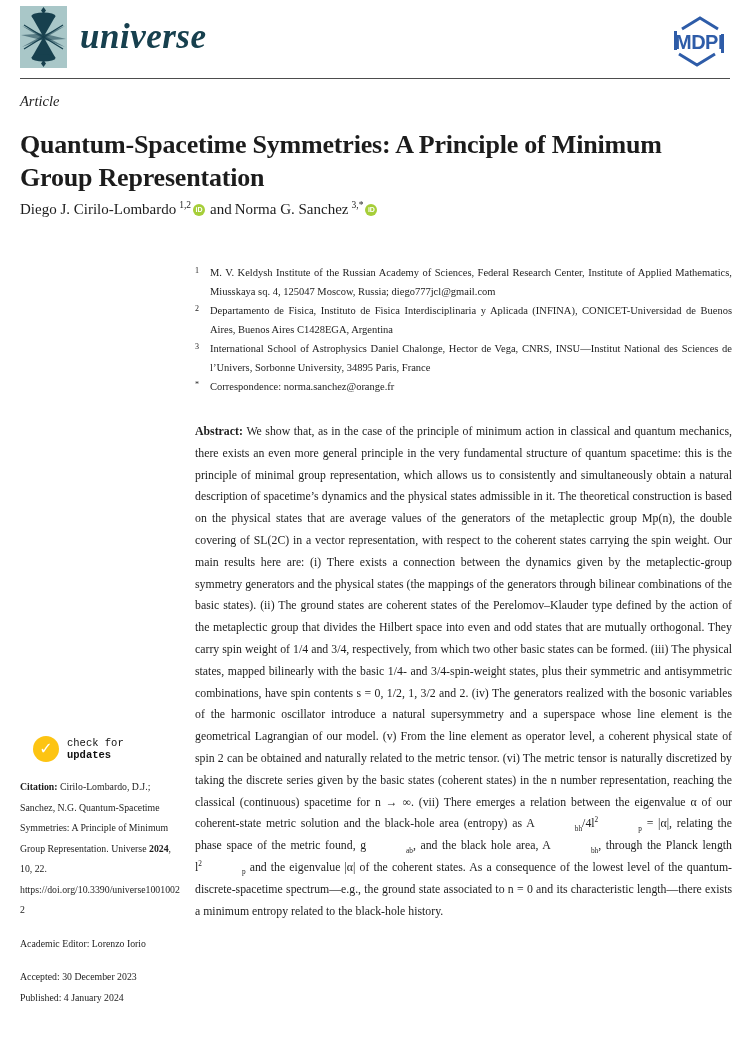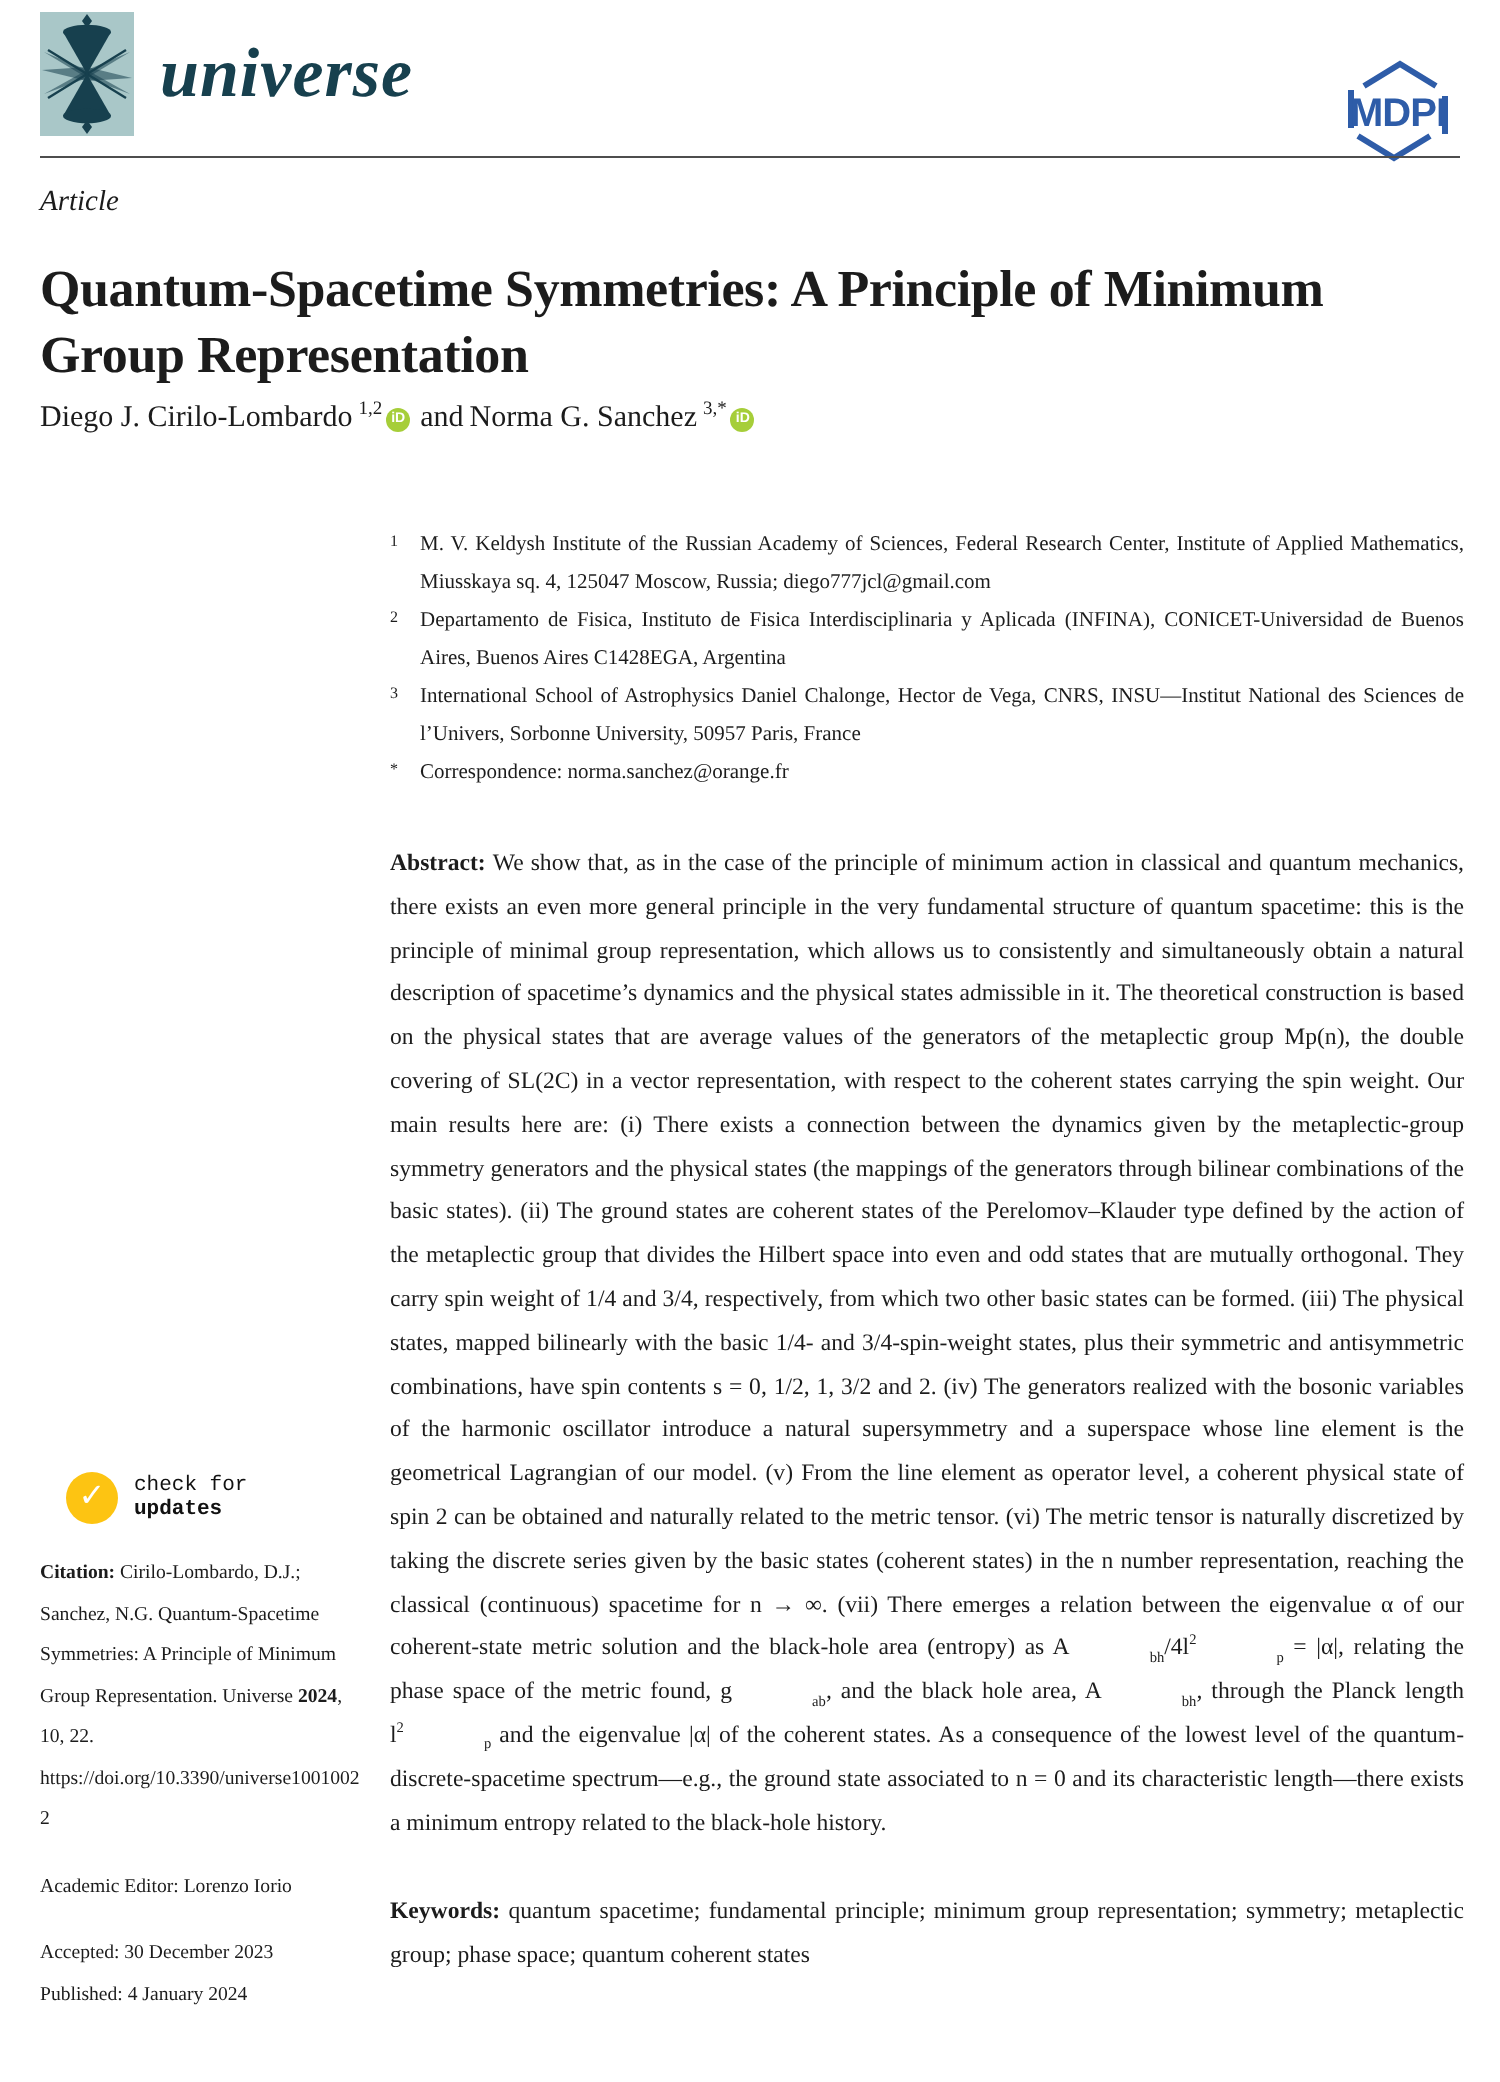--- a/index.html
+++ b/index.html
@@ -13,21 +13,21 @@
     overflow:hidden;
   }
   
   .masthead{position:absolute;left:20px;top:6px;right:18px;height:66px;}
   .journal-logo{position:absolute;left:0;top:0;display:flex;align-items:center;}
   .logo-box{width:47px;height:62px;background:var(--logo-box,#a9c7c8);display:block;}
   .logo-word{
     margin-left:13px;font-style:italic;font-weight:bold;font-size:35px;
     color:var(--logo-ink,#17404e);letter-spacing:.5px;line-height:62px;
   }
-  .mdpi-logo{position:absolute;right:0;top:22px;width:66px;height:56px;}
+  .mdpi-logo{position:absolute;right:0;top:8px;width:66px;height:56px;}
   .rule{position:absolute;left:20px;top:78px;width:710px;height:0;
         border-top:1.6px solid var(--rule,#4d4d4d);}
   
   .article-type{position:absolute;left:20px;top:93px;font-style:italic;font-size:14.5px;}
   .title{position:absolute;left:20px;top:128px;width:712px;margin:0;
          font-size:26px;font-weight:bold;line-height:1.28;letter-spacing:-.2px;}
   .authors{position:absolute;left:20px;top:201px;font-size:15px;}
   .a-sup{font-size:9.5px;vertical-align:super;margin-left:3px;line-height:0;}
   .orcid{
     display:inline-block;width:12px;height:12px;border-radius:50%;
@@ -134,31 +134,30 @@
       <div class="aff-row">
         <span class="aff-marker">1</span>
         <span class="aff-text">M. V. Keldysh Institute of the Russian Academy of Sciences, Federal Research Center, Institute of Applied Mathematics, Miusskaya sq. 4, 125047 Moscow, Russia; diego777jcl@gmail.com</span>
       </div>
       <div class="aff-row">
         <span class="aff-marker">2</span>
         <span class="aff-text">Departamento de Fisica, Instituto de Fisica Interdisciplinaria y Aplicada (INFINA), CONICET-Universidad de Buenos Aires, Buenos Aires C1428EGA, Argentina</span>
       </div>
       <div class="aff-row">
         <span class="aff-marker">3</span>
-        <span class="aff-text">International School of Astrophysics Daniel Chalonge, Hector de Vega, CNRS, INSU—Institut National des Sciences de l’Univers, Sorbonne University, 50957 Paris, France</span>
+        <span class="aff-text">International School of Astrophysics Daniel Chalonge, Hector de Vega, CNRS, INSU—Institut National des Sciences de l’Univers, Sorbonne University, 34895 Paris, France</span>
       </div>
       <div class="aff-row">
         <span class="aff-marker">*</span>
         <span class="aff-text"><span>Correspondence: </span><span>norma.sanchez@orange.fr</span></span>
       </div>
     </div>
 
     <p class="abstract"><b>Abstract: </b><span><span>We show that, as in the case of the principle of minimum action in classical and quantum mechanics, there exists an even more general principle in the very fundamental structure of </span><span class="i">quantum spacetime</span><span>: this is the principle of </span><span class="i">minimal group representation</span><span>, which allows us to consistently and simultaneously obtain a natural description of spacetime’s dynamics and the physical states admissible in it. The theoretical construction is based on the physical states that are average values of the generators of the metaplectic group </span><span class="i">Mp</span><span>(</span><span class="i">n</span><span>), the double covering of </span><span class="i">SL</span><span>(2C) in a vector representation, with respect to the </span><span class="i">coherent states</span><span> carrying the spin weight. Our main results here are: (i) There exists a connection between the dynamics given by the metaplectic-group symmetry generators and the physical states (the mappings of the generators through bilinear combinations of the basic states). (ii) The ground states are coherent states of the Perelomov–Klauder type defined by the action of the metaplectic group that divides the Hilbert space into </span><span class="i">even</span><span> and </span><span class="i">odd</span><span> states that are mutually orthogonal. They carry spin weight of 1/4 and 3/4, respectively, from which two other basic states can be formed. (iii) The physical states, mapped bilinearly with the basic 1/4- and 3/4-spin-weight states, plus their symmetric and antisymmetric combinations, have spin contents </span><span class="i">s</span><span> = 0, 1/2, 1, 3/2 and 2. (iv) The generators realized with the bosonic variables of the harmonic oscillator introduce a natural supersymmetry and a superspace whose line element is the geometrical Lagrangian of our model. (v) From the line element as operator level, a coherent physical state of spin 2 can be obtained and naturally related to the metric tensor. (vi) The metric tensor is </span><span class="i">naturally discretized</span><span> by taking the discrete series given by the basic states (coherent states) in the </span><span class="i">n</span><span> number representation, reaching the classical (continuous) spacetime for </span><span class="i">n</span><span> → ∞. (vii) There emerges a relation between the eigenvalue </span><span class="i">α</span><span> of our coherent-state metric solution and the black-hole area (entropy) as </span><span class="i">A</span><span class="sub i">bh</span><span>/4</span><span class="i">l</span><span class="sup">2</span><span class="sub i">p</span><span> = |</span><span class="i">α</span><span>|, relating the phase space of the metric found, </span><span class="i">g</span><span class="sub i">ab</span><span>, and the black hole area, </span><span class="i">A</span><span class="sub i">bh</span><span>, through the Planck length </span><span class="i">l</span><span class="sup">2</span><span class="sub i">p</span><span> and the eigenvalue |</span><span class="i">α</span><span>| of the coherent states. As a consequence of the lowest level of the quantum-discrete-spacetime spectrum—e.g., the ground state associated to </span><span class="i">n</span><span> = 0 and its characteristic length—there exists a minimum entropy related to the black-hole history.</span></span></p>
 
-    <p class="keywords"><b>Keywords: </b><span>quantum spacetime; fundamental principle; minimum group representation; symmetry; metaplectic group; phase space; quantum coherent states</span></p>
   </section>
 
   <aside class="sidebar">
     <div class="badge">
       <span class="badge-circle">✓</span>
       <span class="badge-text">
         <span class="l1">check for</span><br>
         <span class="l2">updates</span>
       </span>
     </div>

